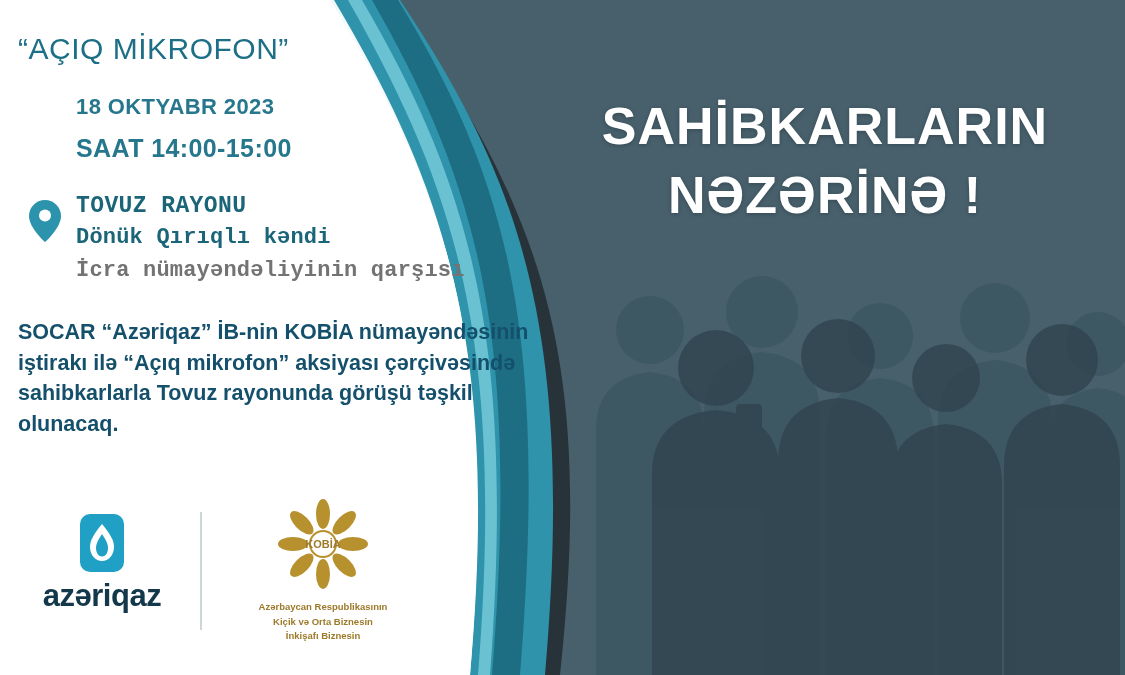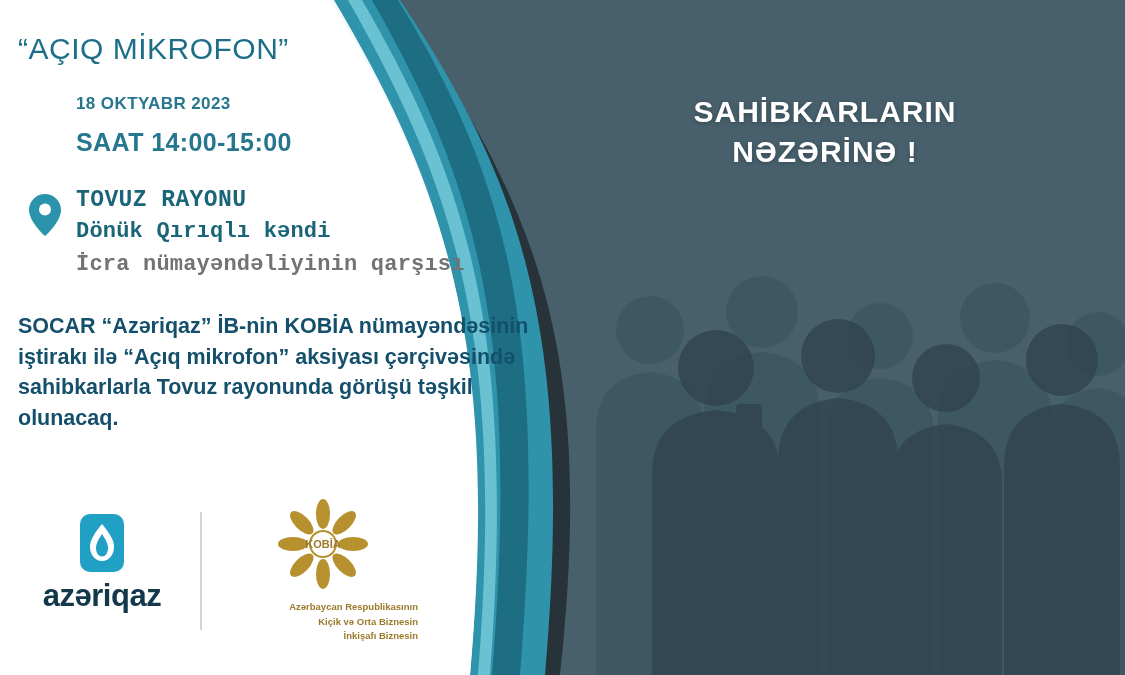--- a/index.html
+++ b/index.html
@@ -40,21 +40,21 @@
     letter-spacing: 0.5px;
     line-height: 1.28;
   }
   .title-line.second {
     padding-left: 58px;
   }
 
   .date-line {
     color: #26778d;
     font-weight: bold;
-    font-size: 17px;
+    font-size: 22px;
     padding-left: 58px;
     margin-top: 26px;
     letter-spacing: 0.4px;
   }
   .time-line {
     color: #26778d;
     font-weight: bold;
     font-size: 25px;
     padding-left: 58px;
     margin-top: 14px;
@@ -135,33 +135,32 @@
   .logo-kobia {
     width: 190px;
     text-align: center;
   }
   .kobia-caption {
     color: #9c7a2a;
     font-size: 9.5px;
     line-height: 1.5;
     margin-top: 6px;
     font-weight: bold;
-    text-align: right;
   }
 
   
   .headline {
     position: absolute;
     right: 40px;
     top: 92px;
     width: 520px;
     text-align: center;
     color: #ffffff;
     font-weight: bold;
-    font-size: 30px;
+    font-size: 52px;
     line-height: 1.32;
     letter-spacing: 1px;
     z-index: 6;
     text-shadow: 0 1px 4px rgba(0,0,0,0.25);
   }
 </style>
 </head>
 <body>
 
 <div id="poster">

